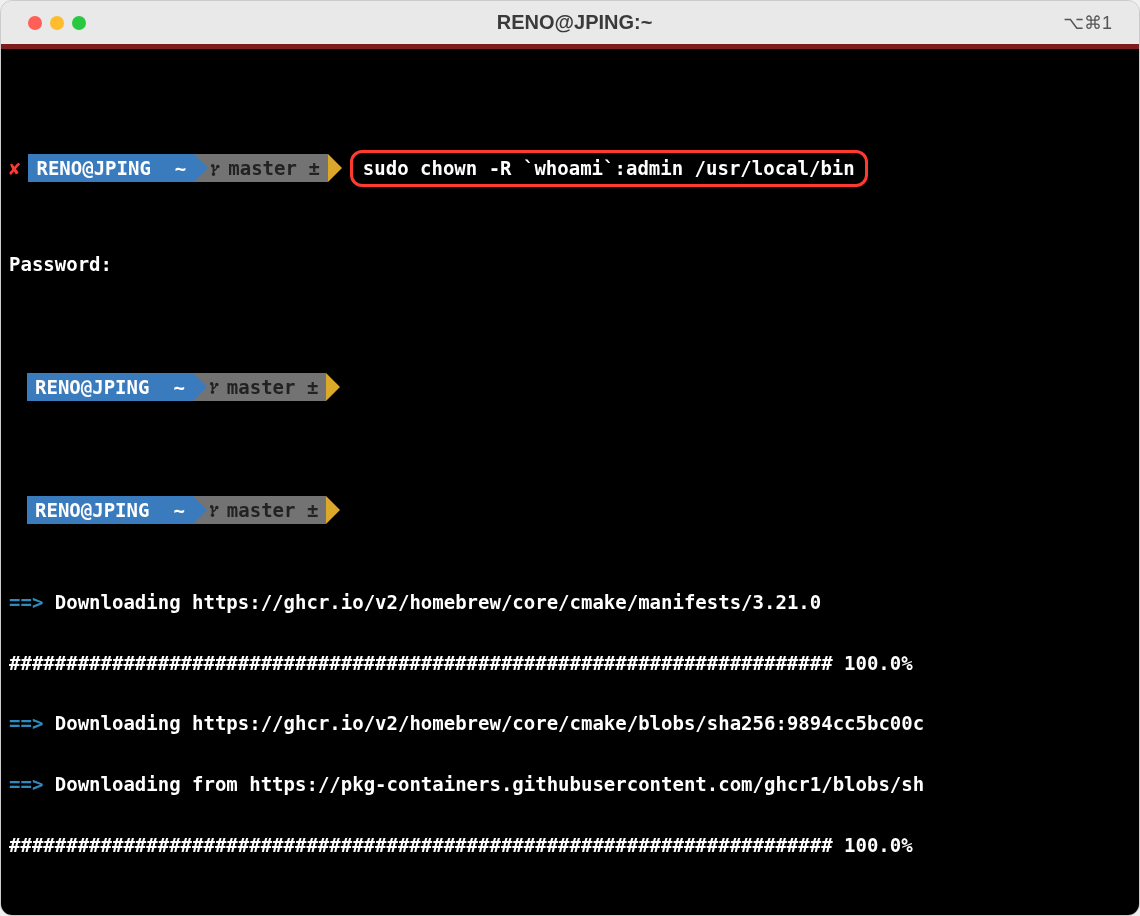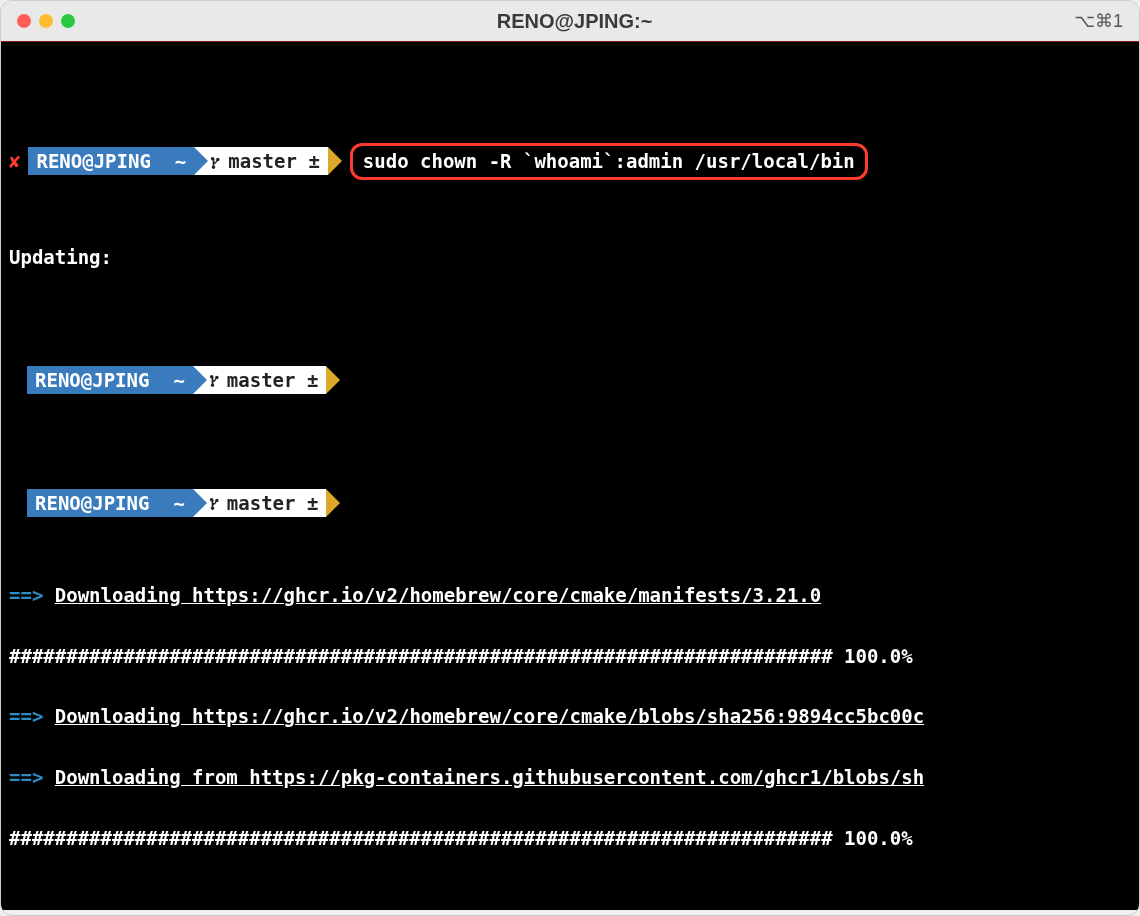--- a/index.html
+++ b/index.html
@@ -7,26 +7,26 @@
     width: 1140px;
     height: 916px;
     font-family: "Menlo", "Monaco", "Consolas", monospace;
     font-size: 19px;
     background: #f0f0f0;
     overflow: hidden;
     border-radius: 12px;
     border: 1px solid #ccc;
   }
   .titlebar {
-    height: 41px;
+    height: 48px;
     background: #e9e9e9;
     display: flex;
     align-items: center;
-    padding: 0 16px;
-    border-bottom: 1px solid #7f1d1d;
+    padding: 0 27px;
+    border-bottom: 5px solid #7f1d1d;
     border-radius: 12px 12px 0 0;
   }
   .traffic-lights { display: flex; gap: 8px; }
   .tl { width: 14px; height: 14px; border-radius: 50%; }
   .tl.red { background: #ff5f57; }
   .tl.yellow { background: #febc2e; }
   .tl.green { background: #28c840; }
   .title {
     flex: 1;
     text-align: center;
@@ -65,35 +65,35 @@
     position: absolute;
     right: -14px;
     top: 0;
     border-top: 14px solid transparent;
     border-bottom: 14px solid transparent;
     border-left: 14px solid currentColor;
     z-index: 1;
   }
   .seg.blue { background: #3a7bbd; color: #3a7bbd; }
   .seg.blue .txt { color: #fff; }
-  .seg.yellow { background: #ffffff; color: #dba82a; }
+  .seg.yellow { background: #737373; color: #dba82a; }
   .seg.yellow .txt { color: #222; }
   .seg .txt { position: relative; z-index: 2; }
   .seg.first { padding-left: 8px; }
   .seg.blue::after { border-left-color: #3a7bbd; }
   .seg.yellow::after { border-left-color: #dba82a; }
   .cmd { margin-left: 22px; color: #fff; }
   .box-red {
     border: 3px solid #ff3b30;
     border-radius: 12px;
     padding: 0 10px;
     display: inline-block;
   }
   .arrow { color: #2e8bc0; font-weight: bold; }
-  .bold { font-weight: 700; text-decoration: underline; }
+  .bold { font-weight: 700; }
   .git-icon {
     display: inline-block;
     width: 14px;
     height: 14px;
     vertical-align: middle;
     margin-right: 4px;
   }
 </style>
 </head>
 <body>
@@ -110,21 +110,21 @@
 
 <div class="terminal">
 
 
 <div class="prompt-line">
 <span class="x-mark">✘</span><span class="seg blue first"><span class="txt">RENO@JPING</span></span><span class="seg blue"><span class="txt">~</span></span><span class="seg yellow"><span class="txt"><svg class="git-icon" viewBox="0 0 16 16">
             <path fill="#222" d="M5 3a2 2 0 1 0-2 2v6a2 2 0 1 0 2 0V9c1 0 3-1 3-3h1a2 2 0 1 0-2-2v1c0 1-1 2-2 2V5a2 2 0 0 0 0-2z"></path>
           </svg><span>master</span> <span>±</span></span></span><span class="cmd"><span class="box-red">sudo chown -R `whoami`:admin /usr/local/bin</span></span>
 </div>
 
-<span class="line">Updating:</span>
+<span class="line">Password:</span>
 
 
 <div class="prompt-line">
 <span style="width:18px"></span><span class="seg blue first"><span class="txt">RENO@JPING</span></span><span class="seg blue"><span class="txt">~</span></span><span class="seg yellow"><span class="txt"><svg class="git-icon" viewBox="0 0 16 16">
             <path fill="#222" d="M5 3a2 2 0 1 0-2 2v6a2 2 0 1 0 2 0V9c1 0 3-1 3-3h1a2 2 0 1 0-2-2v1c0 1-1 2-2 2V5a2 2 0 0 0 0-2z"></path>
           </svg><span>master</span> <span>±</span></span></span>
 </div>
 
 
 <div class="prompt-line">

